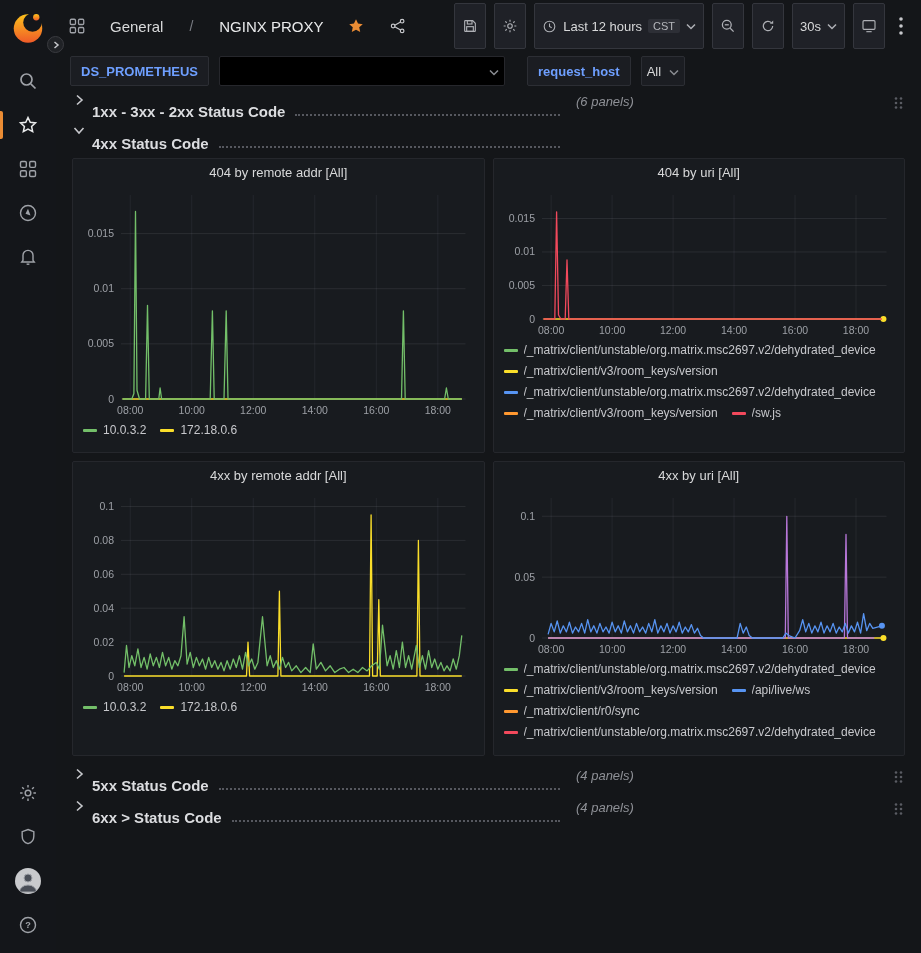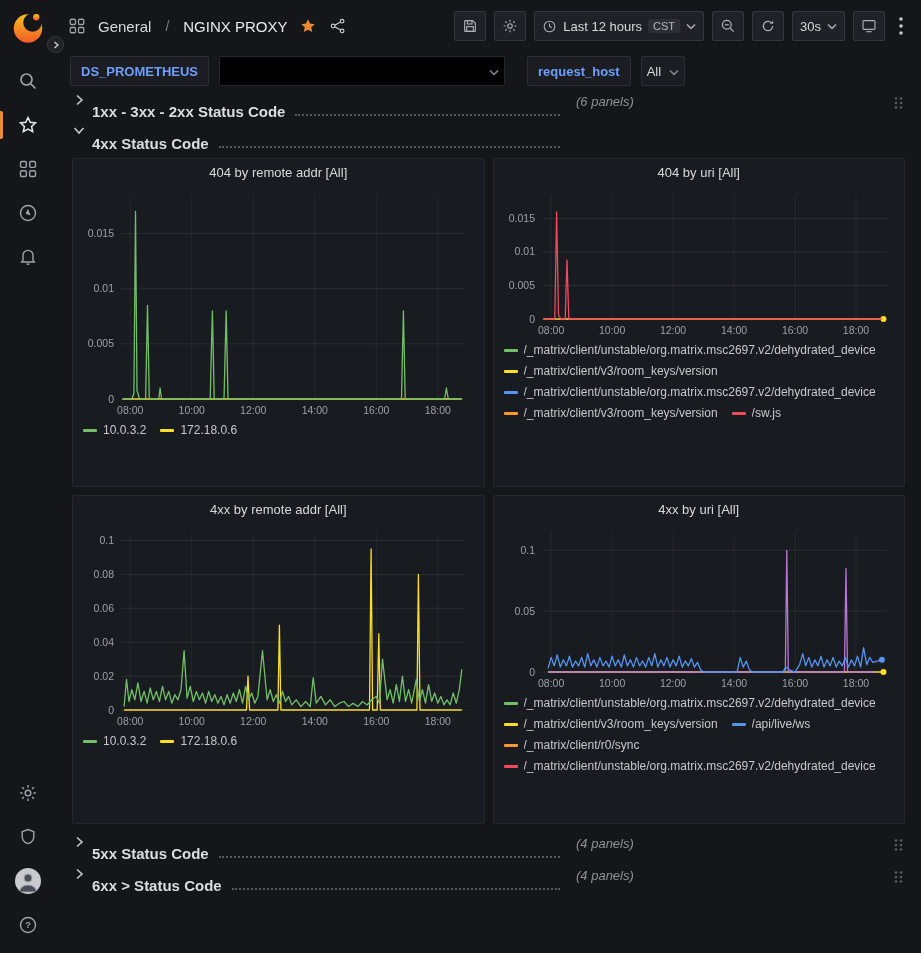--- a/index.html
+++ b/index.html
@@ -30,28 +30,28 @@
   .nav-bottom { margin-top: auto; margin-bottom: 6px; display: flex; flex-direction: column; align-items: center; }
   .avatar { width: 26px; height: 26px; border-radius: 50%; background: #c9cacd; overflow: hidden; }
   .expand-btn {
     position: absolute; left: 47px; top: 36px; width: 17px; height: 17px; border-radius: 50%;
     background: #202226; border: 1px solid #3a3b40; color: #c7c8cc; z-index: 6;
     display: flex; align-items: center; justify-content: center; cursor: pointer; padding: 0;
   }
   
   .main { position: absolute; left: 56px; top: 0; width: 865px; height: 100%; }
   .toolbar {
-    height: 52px; display: flex; align-items: center; padding: 0 12px; gap: 12px;
+    height: 52px; display: flex; align-items: center; padding: 0 12px; gap: 24px;
   }
   .crumb-section { font-size: 15px; color: #d8d9da; cursor: pointer; }
   .crumb-sep { color: #7b7e85; font-size: 14px; margin: 0 2px; }
   .crumb-title { font-size: 15px; color: #e9eaeb; cursor: pointer; }
   .tb-right { margin-left: auto; display: flex; align-items: center; gap: 8px; }
   .btn {
-    height: 30px; min-width: 32px; padding: 0 7px; background: #1f2127; border: 1px solid #34363d;
+    height: 46px; min-width: 32px; padding: 0 7px; background: #1f2127; border: 1px solid #34363d;
     border-radius: 2px; display: flex; align-items: center; justify-content: center; gap: 6px;
     color: #d8d9da; font-size: 13px; cursor: pointer;
   }
   .btn svg { stroke: #aeb0b5; }
   .tz-pill { background: #2d2f36; border-radius: 2px; padding: 1px 5px; font-size: 11px; color: #b5b7bc; }
   .kebab { background: none; border: none; padding: 0 6px; cursor: pointer; height: 30px; display:flex; align-items:center; }
   
   .submenu { height: 38px; display: flex; align-items: center; gap: 10px; padding: 0 14px; }
   .var-label {
     height: 30px; display: flex; align-items: center; padding: 0 10px;
@@ -73,21 +73,21 @@
   .title-wrap { display: flex; width: 470px; align-items: flex-end; }
   .row-title { font-size: 15px; font-weight: bold; color: #dcdde0; white-space: nowrap; }
   .leader { flex: 1; border-bottom: 2px dotted #56585f; margin: 0 2px 4px 10px; height: 0; }
   .row-count { font-style: italic; color: #8e9096; font-size: 13px; margin-left: 8px; white-space: nowrap; }
   .row-spacer { flex: 1; }
   .drag { cursor: grab; padding: 2px; }
   
   .grid { display: grid; grid-template-columns: 1fr 1fr; gap: 8px; margin: 6px 0 12px 0; }
   .panel {
     background: #181b1f; border: 1px solid #25272c; border-radius: 2px;
-    height: 329px; overflow: hidden; display: flex; flex-direction: column;
+    height: 295px; overflow: hidden; display: flex; flex-direction: column;
   }
   .panel-title {
     height: 28px; line-height: 28px; text-align: center; font-size: 13px; font-weight: 500;
     color: #d8d9da; cursor: pointer; flex: none;
   }
   .chart-wrap { padding: 0 6px; flex: none; }
   svg.chart { display: block; width: 100%; }
   .h232 { height: 232px; } .h152 { height: 152px; } .h206 { height: 206px; } .h168 { height: 168px; }
   svg text { font-family: "Liberation Sans", sans-serif; }
   .legend {

